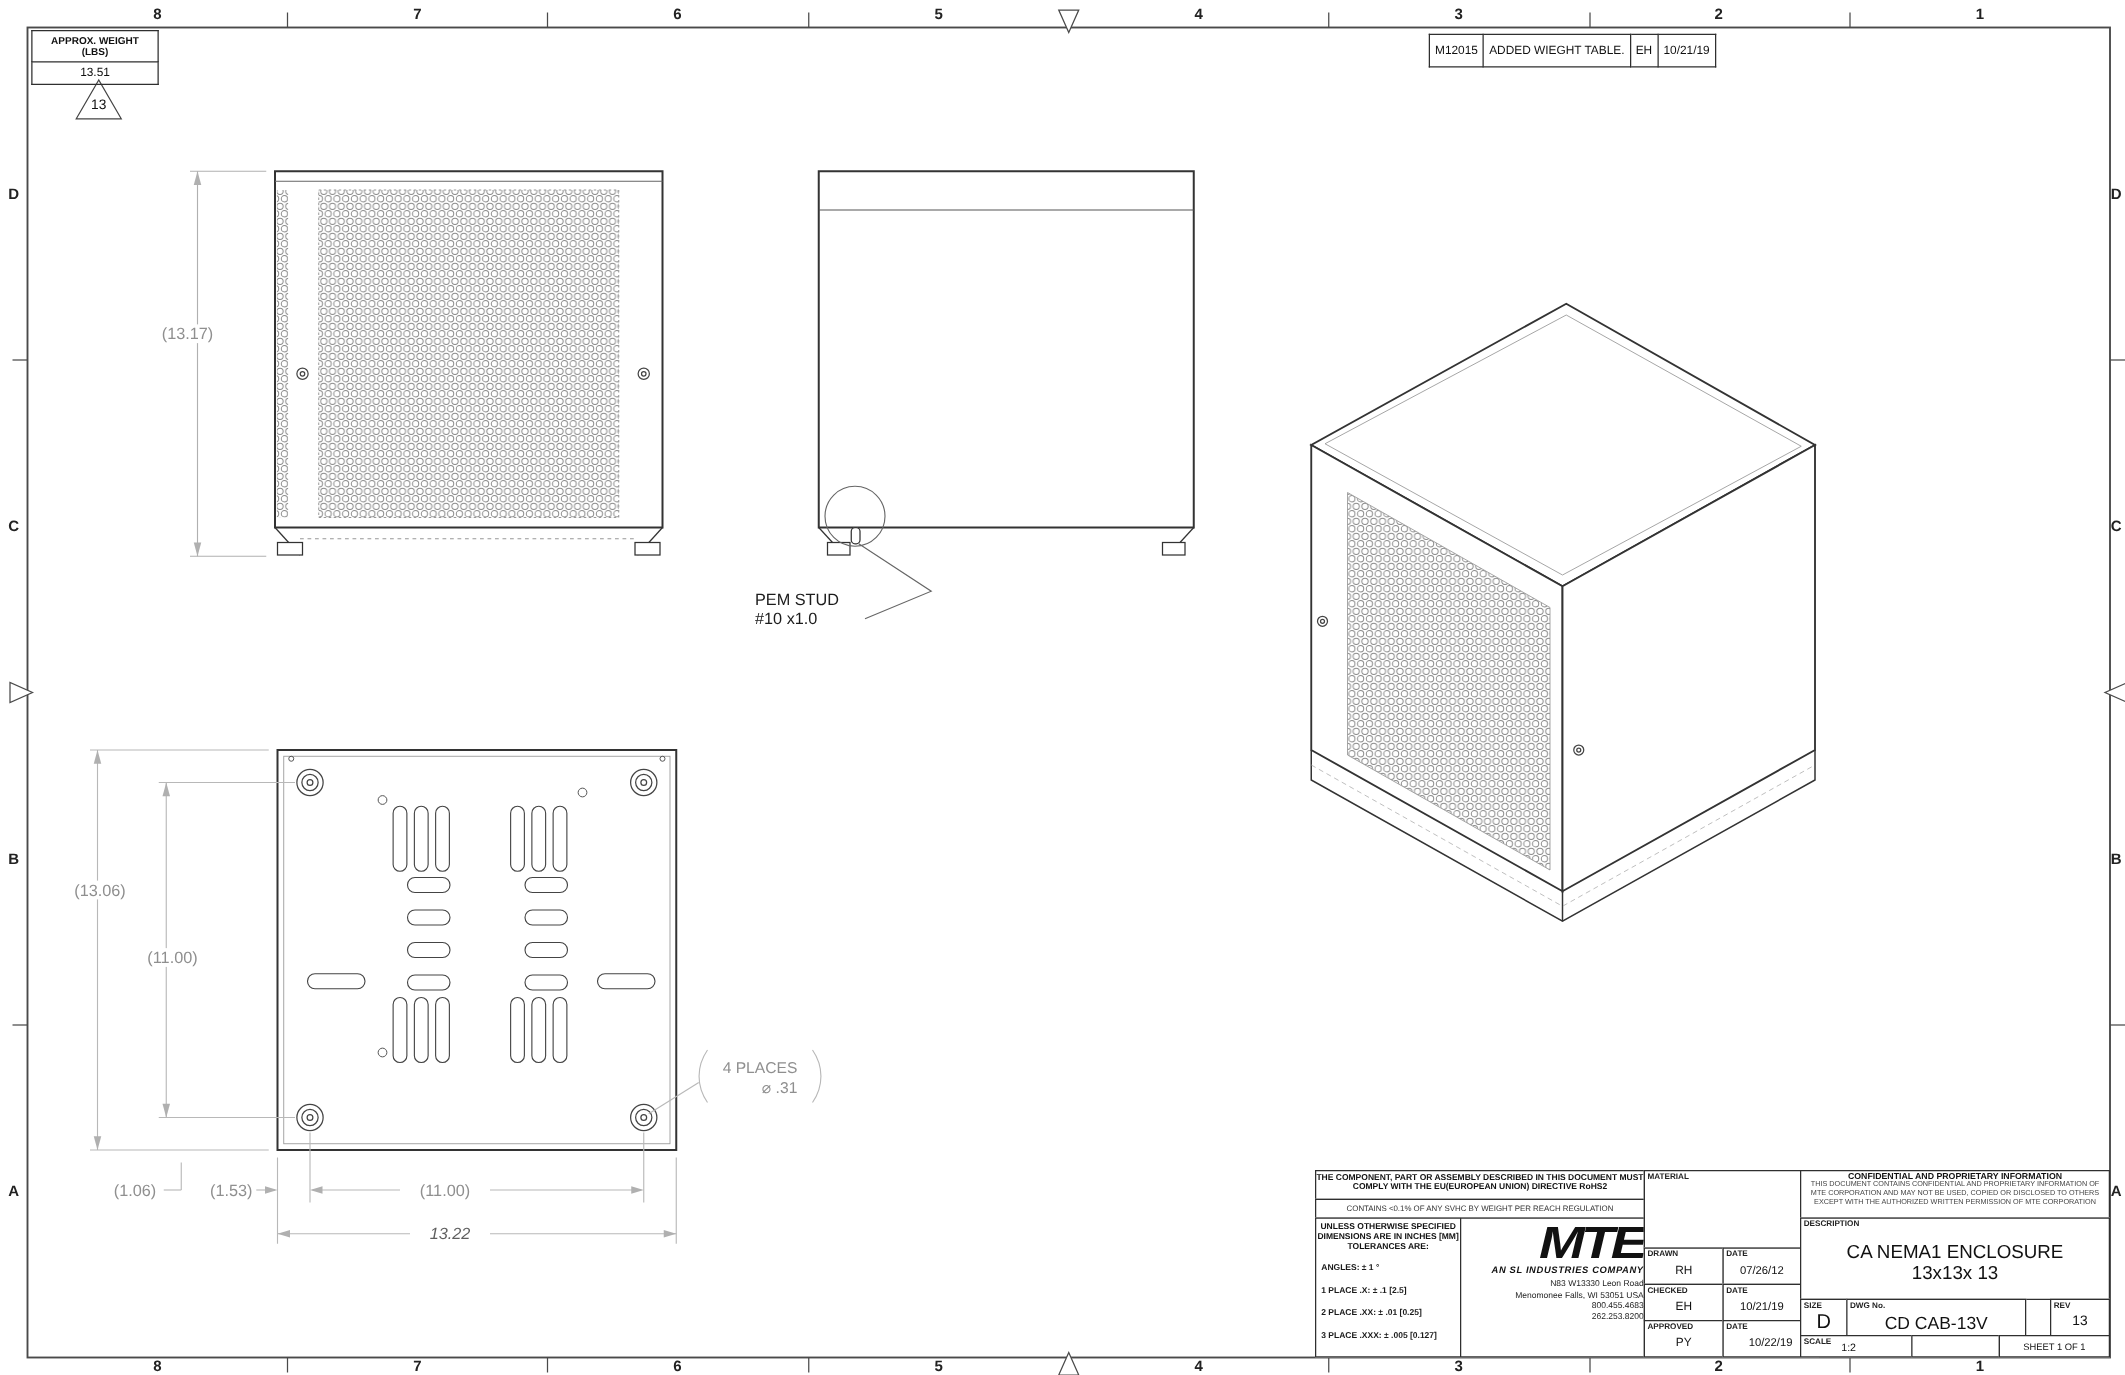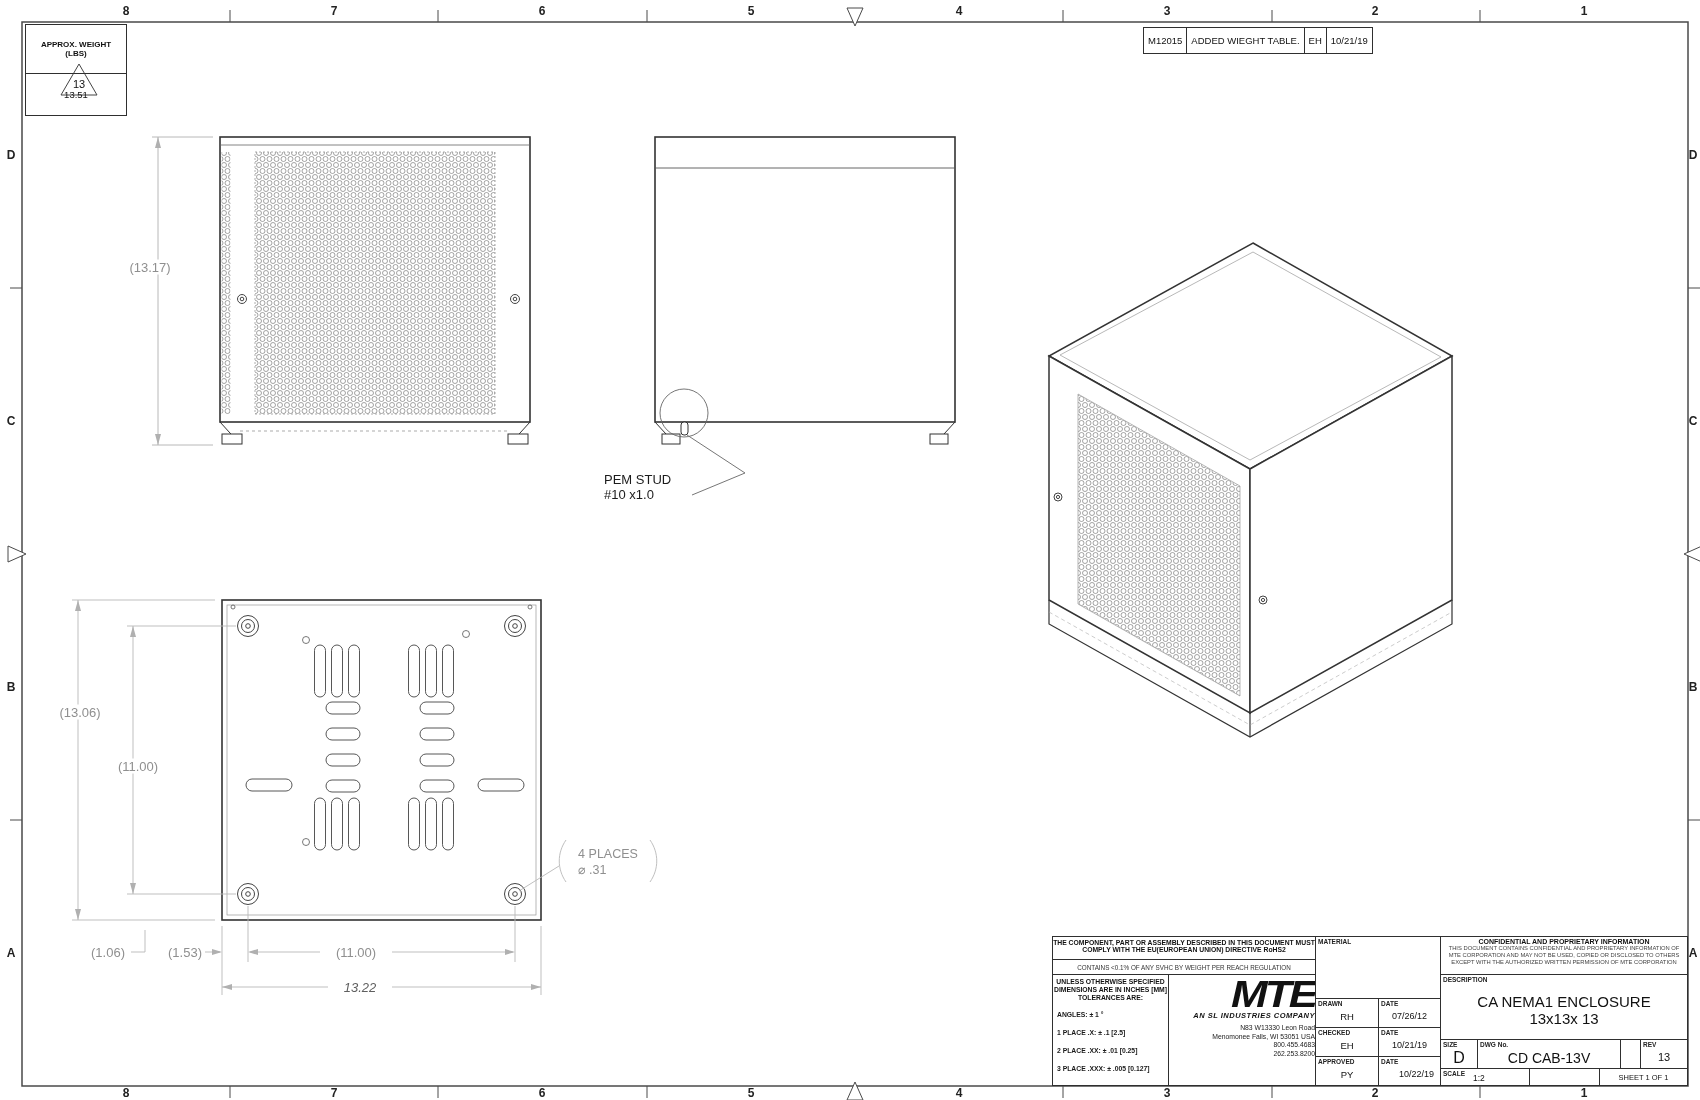--- a/index.html
+++ b/index.html
@@ -11,21 +11,21 @@
   .zone{font-size:12px;font-weight:bold;color:#222;transform:translate(-50%,-50%);}
   .dim{font-size:13px;color:#8f8f8f;background:#fff;padding:0 3px;transform:translate(-50%,-50%);}
   .dim2{color:#5f5f5f;font-style:italic;}
   .callout{font-size:13px;color:#1c1c1c;line-height:15px;}
   .box{position:absolute;border:1px solid #2f2f2f;box-sizing:border-box;background:#fff;z-index:2;}
   .lbl{position:absolute;font-size:6.5px;font-weight:bold;color:#222;left:2px;top:1px;}
   .cellval{position:absolute;left:0;right:0;text-align:center;}
   table.eco{border-collapse:collapse;font-size:9.5px;}
   table.eco td{border:1px solid #2f2f2f;text-align:center;padding:0 4px;}
   .wt{border-collapse:collapse;font-size:8px;font-weight:bold;text-align:center;}
-  .wt td{border:1px solid #2f2f2f;padding:15px 2px;}
+  .wt td{border:1px solid #2f2f2f;padding:3px 2px;}
   .tolline{position:absolute;left:4px;font-size:6.8px;font-weight:bold;color:#1a1a1a;}
   .logo{font-weight:900;font-style:italic;font-size:44px;letter-spacing:-3px;
         transform:scaleY(.82);line-height:40px;}
 </style>
 </head>
 <body>
 
 <div id="sheet">
 
   <svg id="lineart" width="1700" height="1100">
@@ -257,21 +257,21 @@
   </tbody>
     </table>
 
   <span class="t dim" style="left:150px;top:267px">(13.17)</span>
   <span class="t dim" style="left:80px;top:712px">(13.06)</span>
   <span class="t dim" style="left:138px;top:766px">(11.00)</span>
   <span class="t dim" style="left:108px;top:952px">(1.06)</span>
   <span class="t dim" style="left:185px;top:952px">(1.53)</span>
   <span class="t dim" style="left:356px;top:952px">(11.00)</span>
   <span class="t dim dim2" style="left:360px;top:987px">13.22</span>
-  <div class="t" style="left:608px;top:846px;transform:translate(-50%,0);text-align:left;font-size:12.5px;color:#8f8f8f;line-height:16px">
+  <div class="t" style="left:608px;top:846px;transform:translate(-50%,0);text-align:right;font-size:12.5px;color:#8f8f8f;line-height:16px">
     <div>4 PLACES</div>
     <div>⌀ .31</div>
   </div>
   <div class="t callout" style="left:604px;top:472px">
     <div>PEM STUD</div>
     <div>#10 x1.0</div>
   </div>
 
   <div class="box" style="left:1052px;top:936px;width:264px;height:24px">
     <div style="font-size:6.8px;font-weight:bold;text-align:center;padding-top:2px">THE COMPONENT, PART OR ASSEMBLY DESCRIBED IN THIS DOCUMENT MUST COMPLY WITH THE EU(EUROPEAN UNION) DIRECTIVE RoHS2</div>

